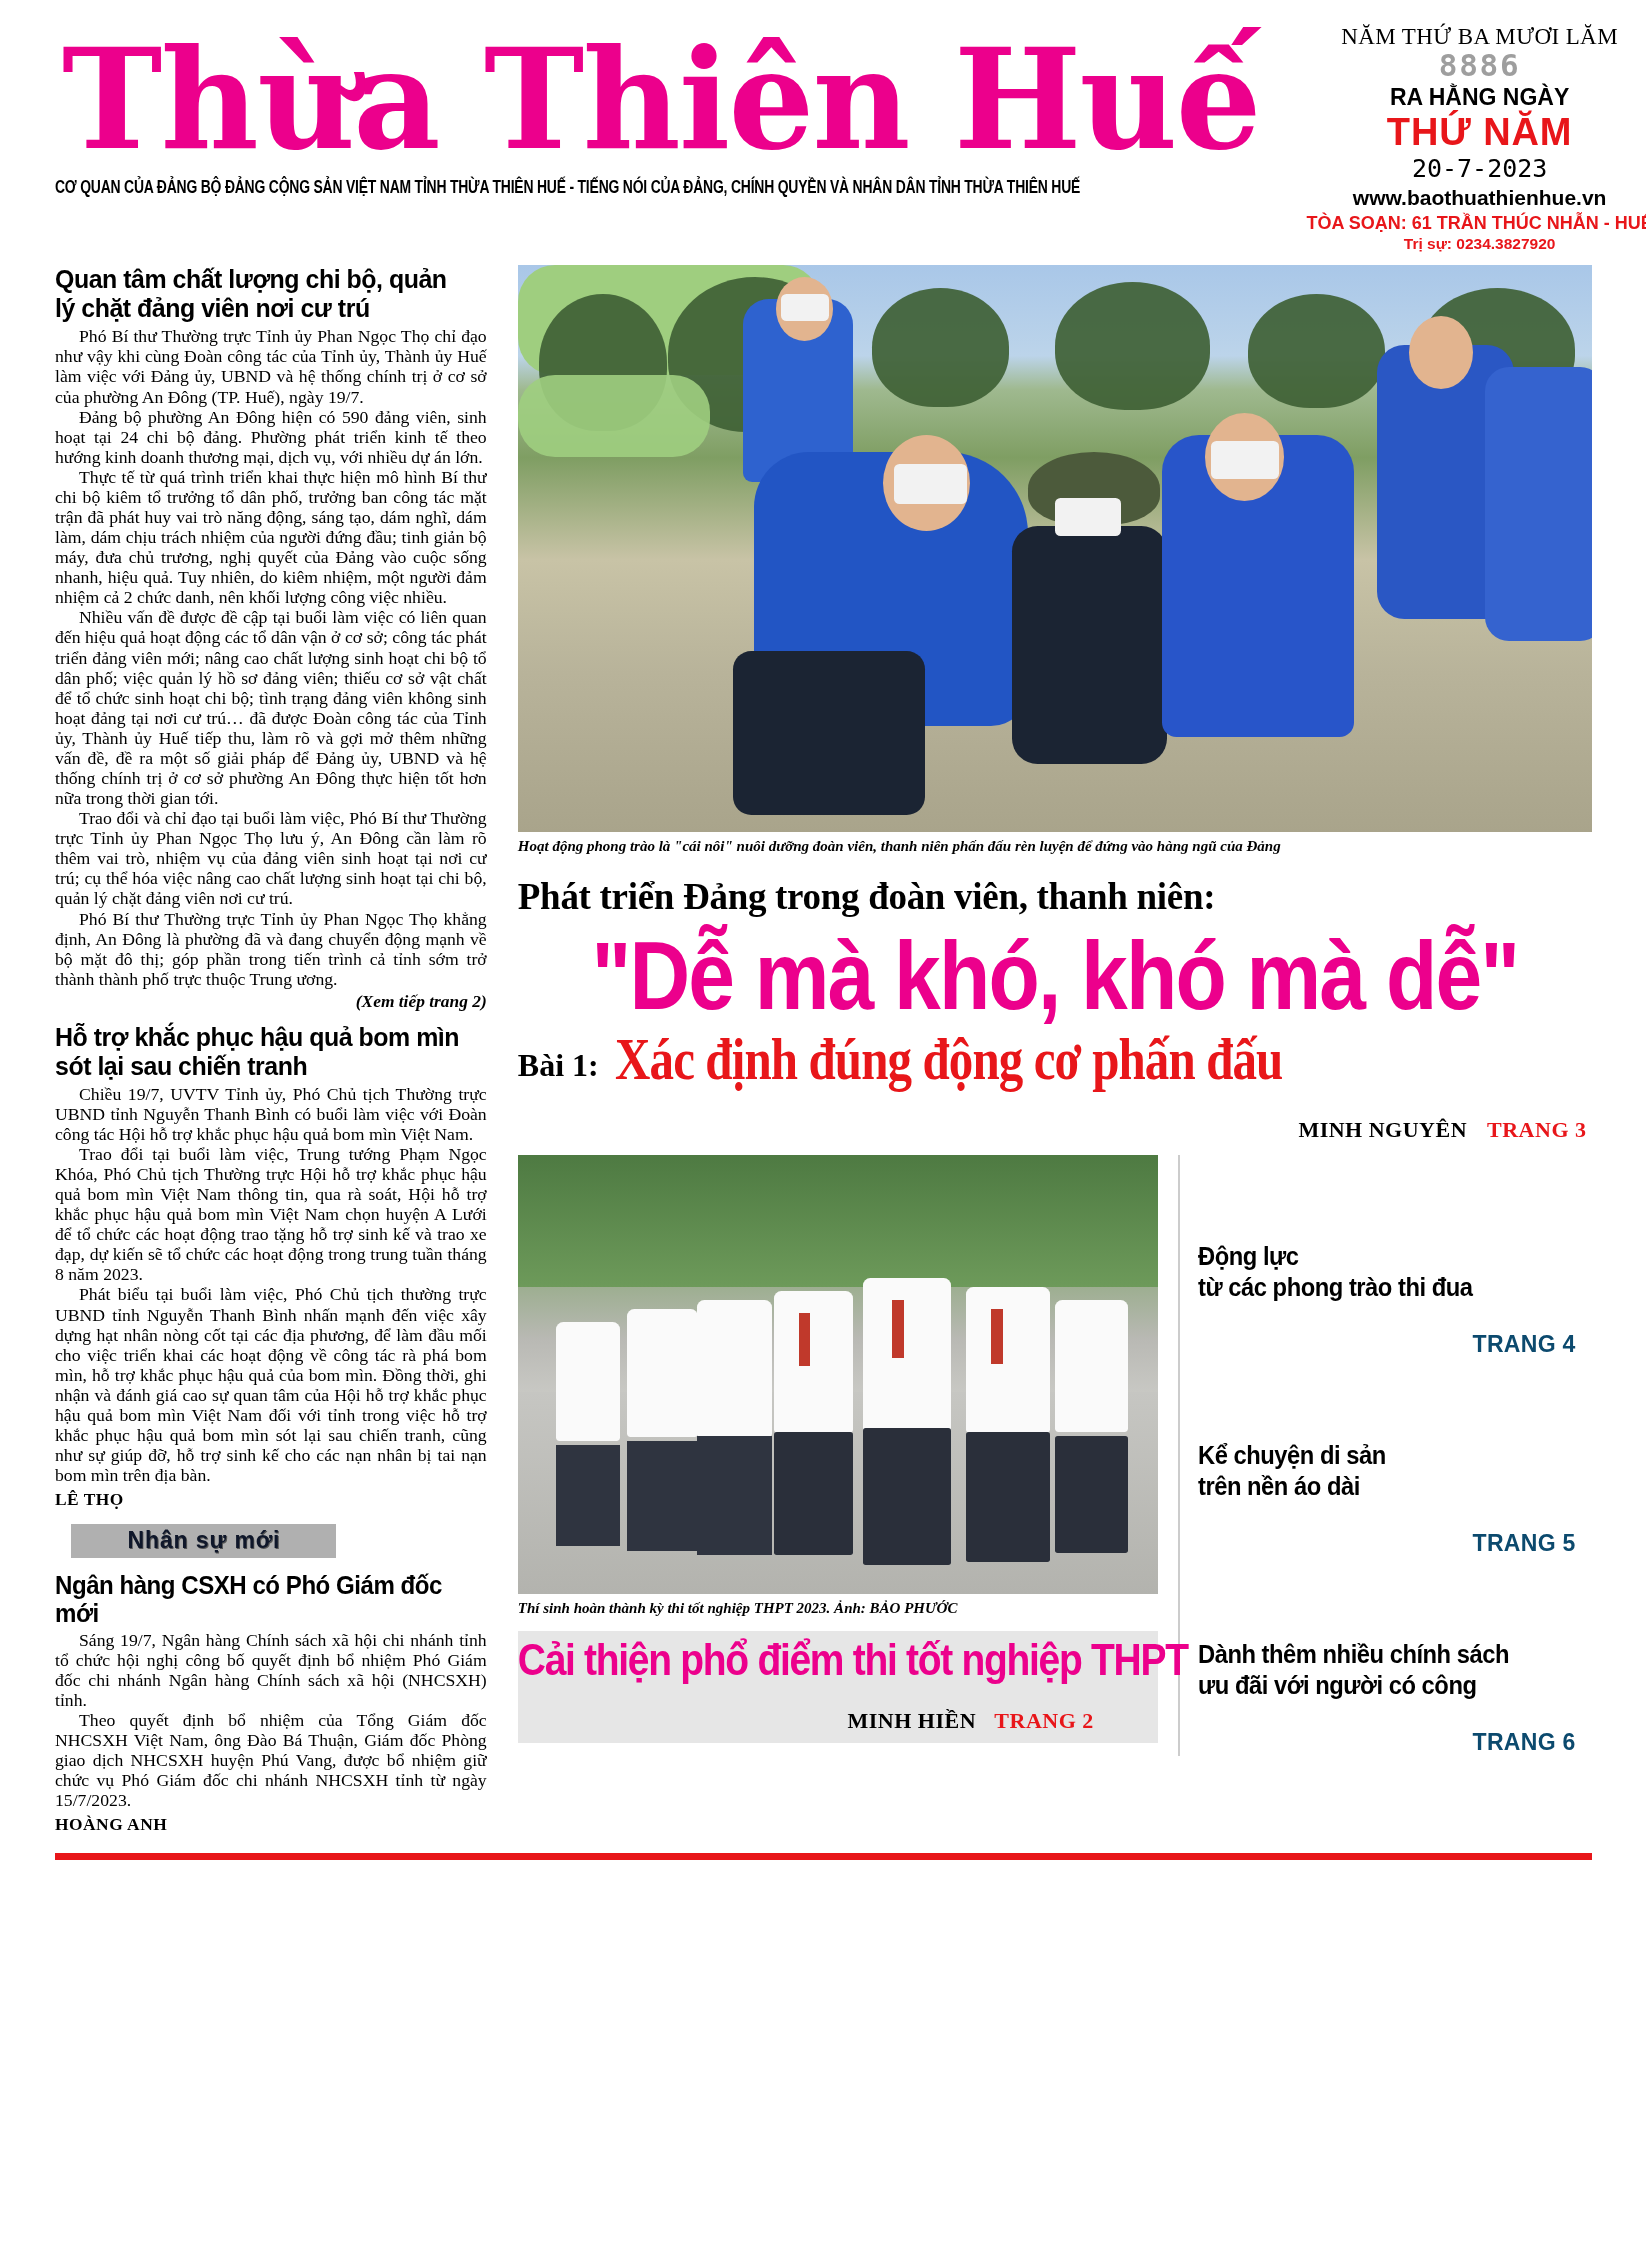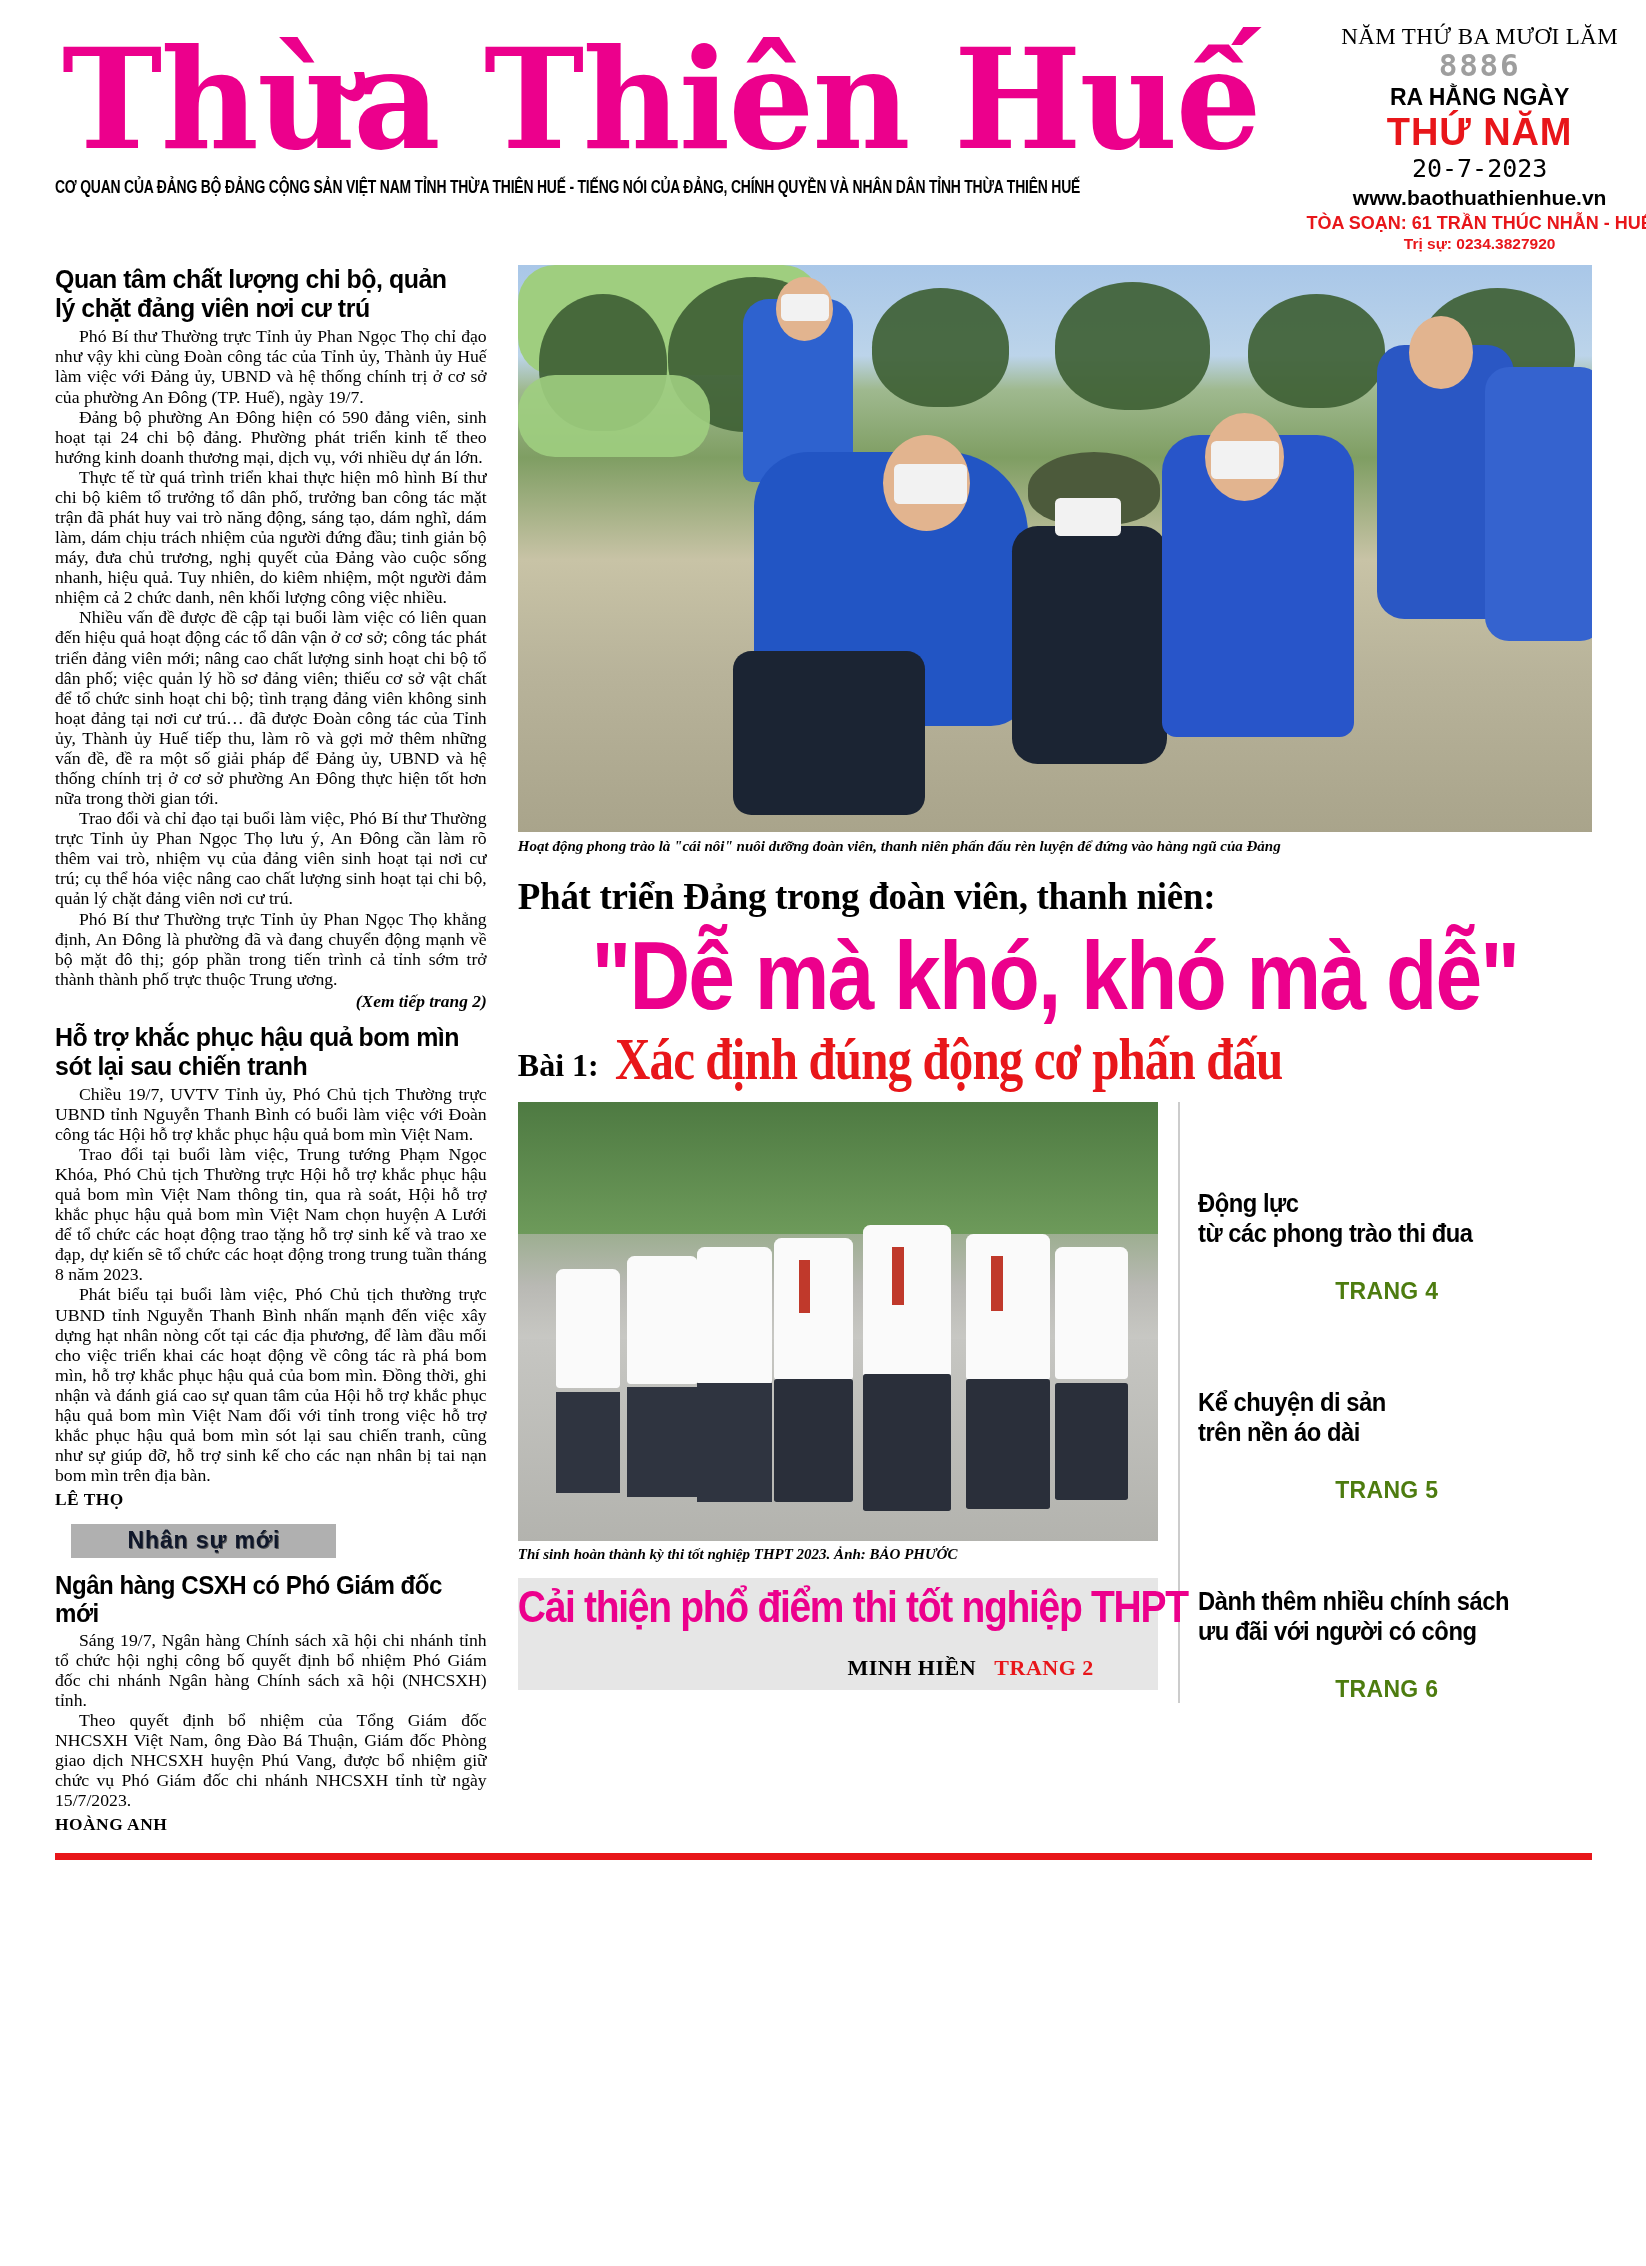--- a/index.html
+++ b/index.html
@@ -339,22 +339,22 @@
     font-size: 25px;
     line-height: 1.22;
     letter-spacing: -0.5px;
     transform: scaleX(0.95);
     transform-origin: left top;
   }
   .teaser-page {
     font-family: "Liberation Sans", sans-serif;
     font-weight: bold;
     font-size: 23px;
-    color: #4d7c0f;
-    text-align: center;
+    color: #0c4a6e;
+    text-align: right;
     margin-top: 29px;
     padding-right: 16.4px;
     letter-spacing: 0.3px;
   }
   .teaser-sp-1 { height: 86px; }
   .teaser-sp-2 { height: 82px; }
 
   
   .footer-rule {
     height: 6.4px;
@@ -495,20 +495,24 @@
       <div class="photo-caption">Hoạt động phong trào là "cái nôi" nuôi dưỡng đoàn viên, thanh niên phấn đấu rèn luyện để đứng vào hàng ngũ của Đảng</div>
 
       <div class="kicker">Phát triển Đảng trong đoàn viên, thanh niên:</div>
       <div class="mega-head">"Dễ mà khó, khó mà dễ"</div>
 
       <div class="subhead-row">
         <div class="subhead-label">Bài 1:</div>
         <div class="subhead-red">Xác định đúng động cơ phấn đấu</div>
       </div>
 
+      <div class="credit-row">
+        <div class="credit-name">MINH NGUYÊN</div>
+        <div class="credit-page">TRANG 3</div>
+      </div>
 
       <div class="lower">
 
         <div class="lower-left">
           <div class="photo photo-bottom">
             <div class="scene-school">
               <div class="hedge"></div>
               <div class="road"></div>
               <div class="student shirt-white" style="left:6%;top:38%;width:64px;height:119px;"></div>
               <div class="student skirt-dark" style="left:6%;top:66%;width:64px;height:101px;"></div>

